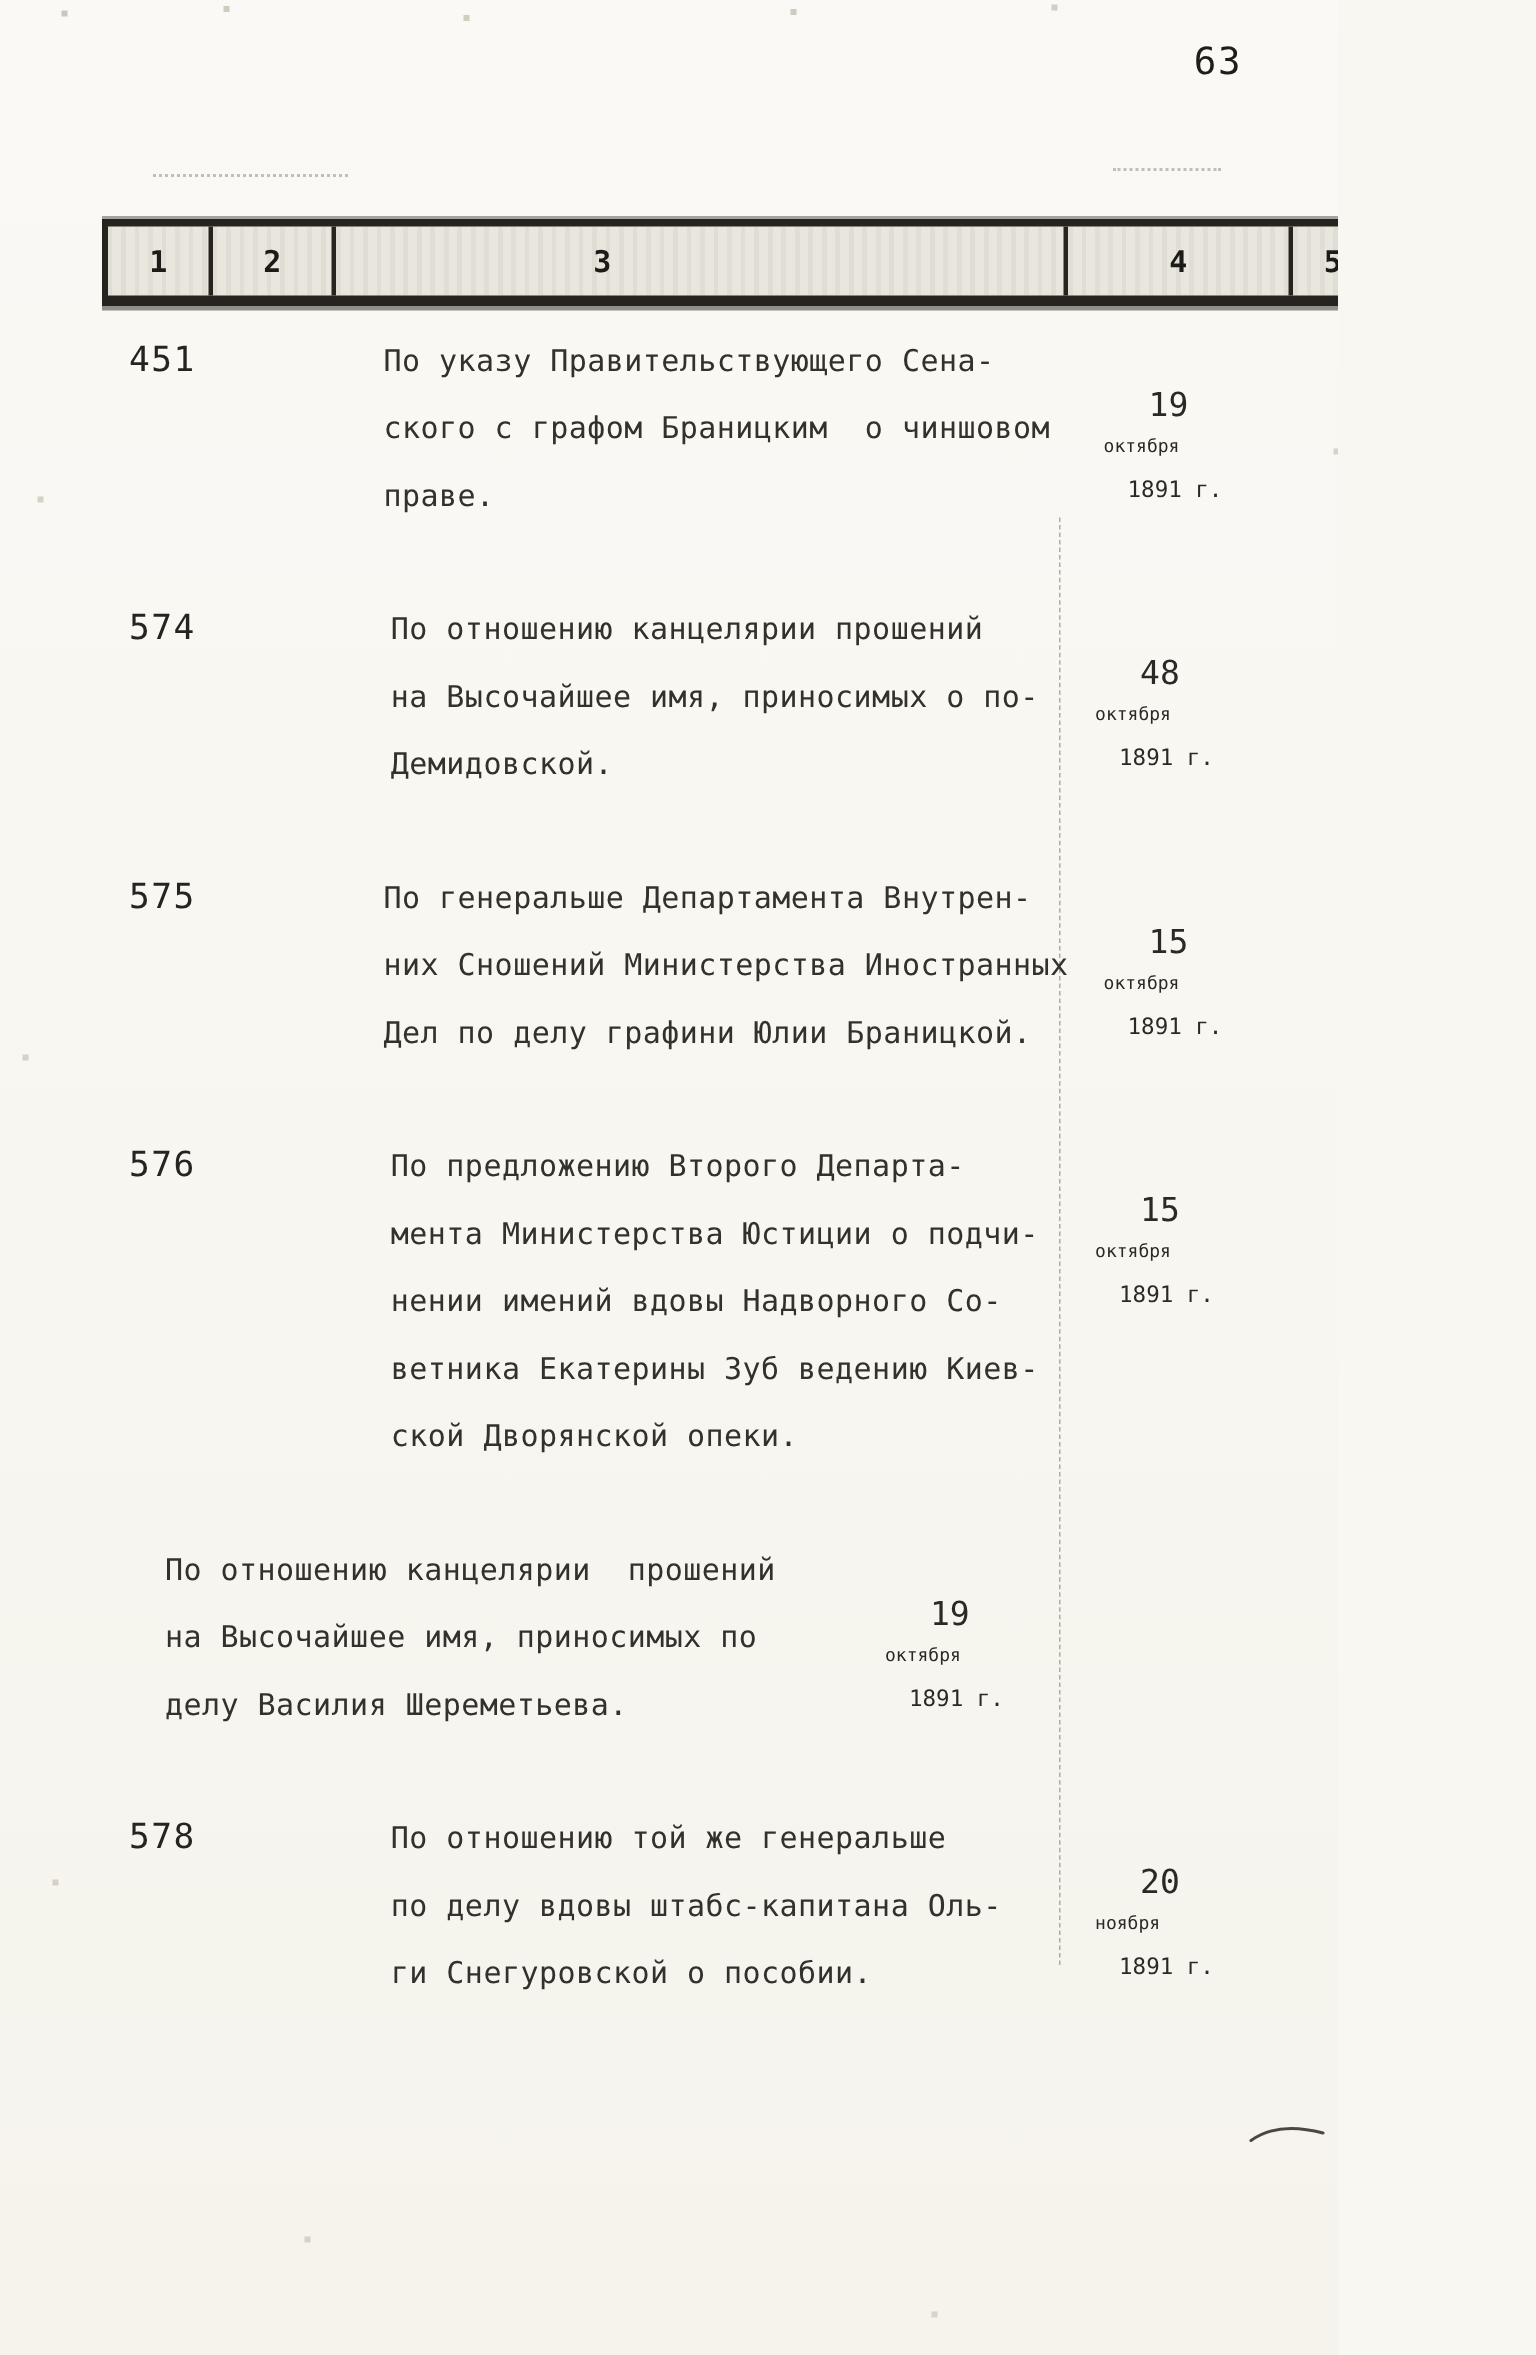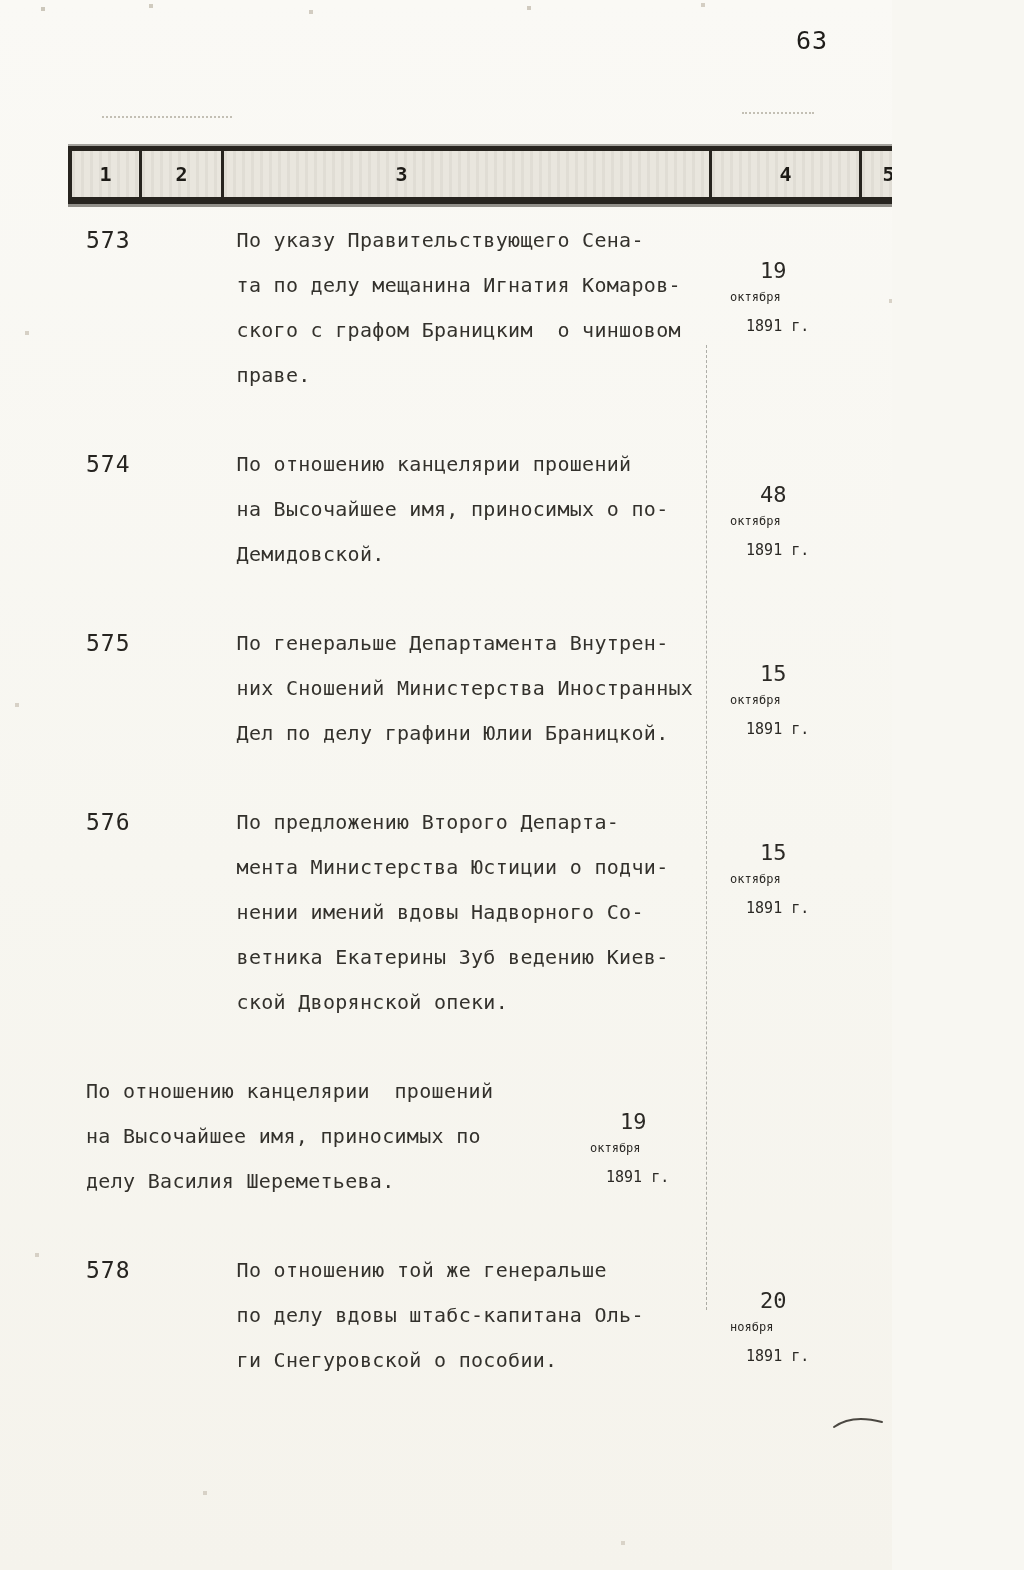--- a/index.html
+++ b/index.html
@@ -101,20 +101,21 @@
     letter-spacing: 1px;
     color: #262420;
   }
   .entry-text { width: 468px; }
   .line {
     white-space: pre;
     font-size: 20px;
     line-height: 45px;
     letter-spacing: .3px;
     color: #33312c;
+    margin-left: 24px;
   }
   .entry-date {
     width: 180px;
     margin-left: 22px;
     padding-top: 4px;
     color: #2b2925;
   }
   .date-day   { font-size: 22px; line-height: 26px; margin-left: 44px; margin-top: 36px; }
   .date-month { font-size: 12px; line-height: 26px; margin-left: 14px; }
   .date-year  { font-size: 15px; line-height: 32px; margin-left: 30px; }
@@ -143,24 +144,23 @@
     <div class="hcell c4">4</div>
     <div class="hcell c5">5</div>
     <div class="hcell c6">6</div>
   </div>
 
   <div class="col-divider"></div>
 
   <div class="entries">
 
     <div class="entry">
-      <div class="entry-number">573</div>
+      <div class="entry-number">451</div>
       <div class="entry-text">
         <div class="line">По указу Правительствующего Сена-</div>
-        <div class="line">та по делу мещанина Игнатия Комаров-</div>
         <div class="line">ского с графом Браницким  о чиншовом</div>
         <div class="line">праве.</div>
       </div>
       <div class="entry-date">
         <div class="date-day">19</div>
         <div class="date-month">октября</div>
         <div class="date-year">1891 г.</div>
       </div>
     </div>
 

